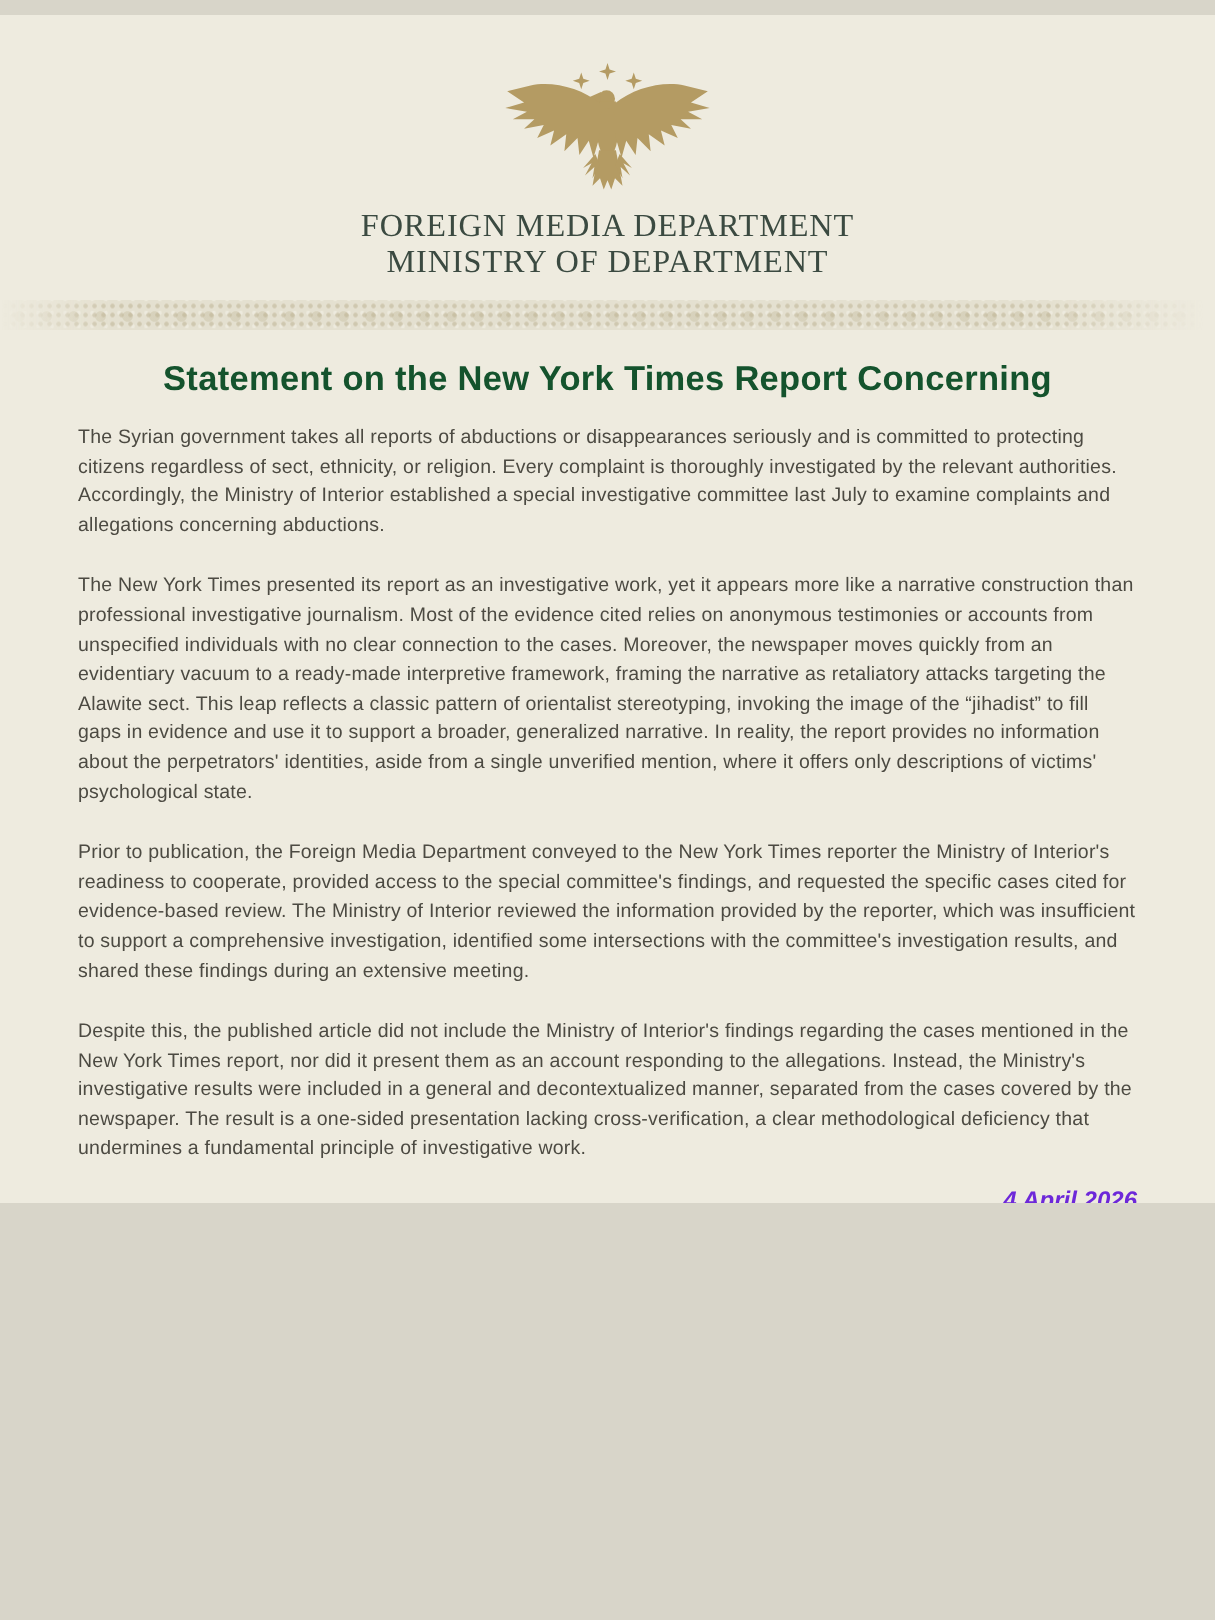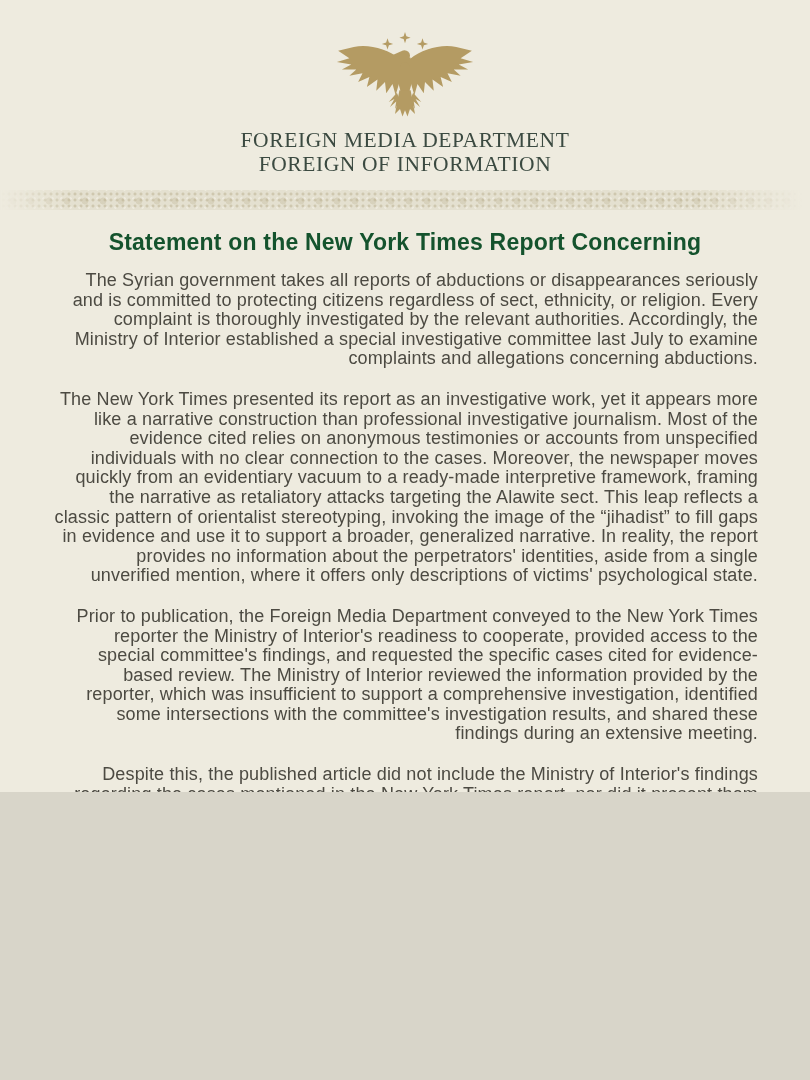--- a/index.html
+++ b/index.html
@@ -1,21 +1,21 @@
 <!DOCTYPE html>
 <html><head>
 <meta charset="utf-8">
 <style>
   * { margin: 0; padding: 0; box-sizing: border-box; }
   html, body { background: #d8d5c9; }
   .page {
     position: relative;
     width: 810px;
     height: 792px;
-    margin: 0 auto;
+    margin: 10px auto;
     background: #eeebdf;
     font-family: "Liberation Sans", "DejaVu Sans", sans-serif;
     overflow: hidden;
   }
   
   .emblem-wrap {
     padding-top: 30px;
     display: flex;
     justify-content: center;
   }
@@ -57,25 +57,25 @@
     letter-spacing: 0.2px;
   }
   .doc-title .t-line { display: block; }
   
   .body-copy {
     margin-top: 15px;
     padding: 0 52px;
     color: #4c4a42;
   }
   .body-copy p {
-    font-size: 18px;
+    font-size: 13px;
     line-height: 19.6px;
     letter-spacing: 0.15px;
     margin-bottom: 21px;
-    text-align: right;
+    text-align: left;
   }
   .doc-date {
     padding: 0 52px;
     margin-top: -4px;
     text-align: right;
     font-style: italic;
     font-weight: 700;
     font-size: 16px;
     color: #6d28d9;
   }
@@ -128,21 +128,21 @@
                  L 164 79 L 166 97
                  L 152 83 L 150 101
                  L 140 86 L 135 104
                  L 130 87 L 128 78 Z"></path>
       </g>
     </svg>
   </div>
 
   <div class="ministry-header">
     <div class="line">FOREIGN MEDIA DEPARTMENT</div>
-    <div class="line">FOREIGN OF INFORMATION</div>
+    <div class="line">MINISTRY OF DEPARTMENT</div>
   </div>
 
   <div class="pattern-band"></div>
 
   <h1 class="doc-title">
     <span class="t-line">Statement on the New York Times Report Concerning</span>
   </h1>
 
   <div class="body-copy">
     <p>The Syrian government takes all reports of abductions or disappearances seriously and is committed to protecting citizens regardless of sect, ethnicity, or religion. Every complaint is thoroughly investigated by the relevant authorities. Accordingly, the Ministry of Interior established a special investigative committee last July to examine complaints and allegations concerning abductions.</p>

